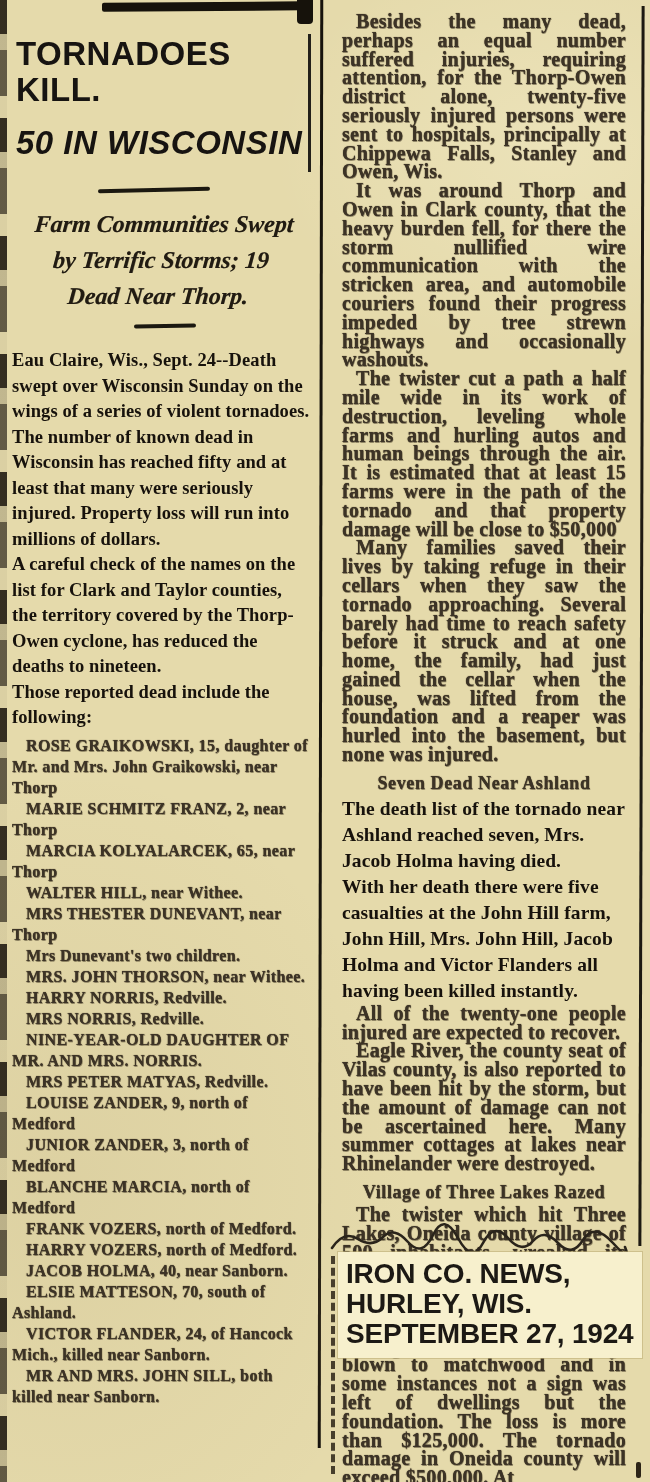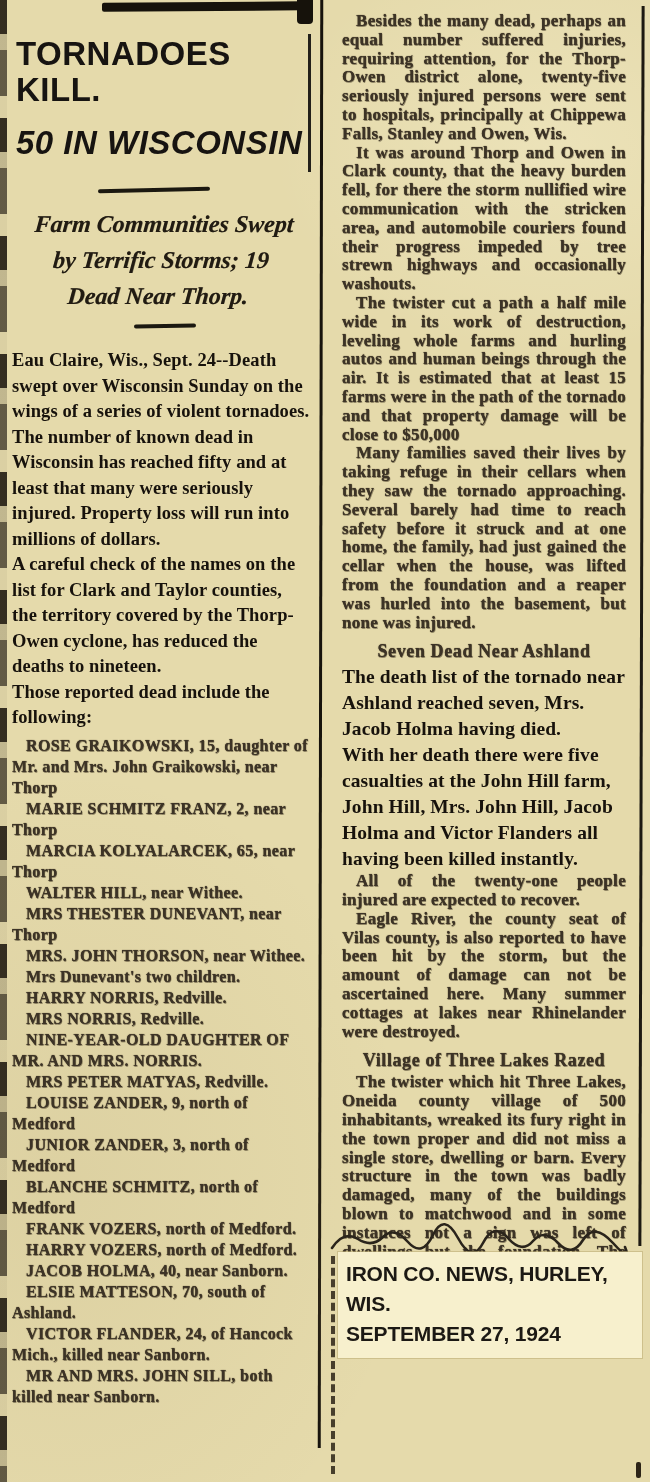--- a/index.html
+++ b/index.html
@@ -81,37 +81,37 @@
   .victim-line{
     margin:0;font-size:16px;line-height:21px;letter-spacing:.4px;text-indent:14px;font-family:Liberation Serif, serif;
   }
 
   
   .right-col{
     position:absolute;left:334px;top:0;width:306px;height:1482px;
   }
   .right-article{padding:12px 14px 0 8px;}
   .old-p{
-    margin:0;font-size:17px;line-height:18.8px;letter-spacing:.3px;
+    margin:0;font-size:20px;line-height:18.8px;letter-spacing:.3px;
     text-align:justify;text-indent:14px;
   }
   .section-heading{
     margin:8px 0 2px 0;text-align:center;
     font-size:18px;line-height:22px;letter-spacing:.6px;font-weight:700;
   }
   .clean-right{font-size:19.5px;line-height:26px;text-indent:0;}
   .torn-wave{position:absolute;left:-4px;top:1222px;width:318px;height:38px;}
   .caption-box{
     position:absolute;left:4px;top:1252px;width:288px;
     background:#f7f0cd;padding:7px 8px 9px 8px;
     box-shadow:0 0 0 1px rgba(190,175,120,.6);
   }
   .caption-line{
     margin:0;font-family:"Liberation Sans", sans-serif;font-weight:700;
-    color:#1c1914;font-size:21px;line-height:30px;letter-spacing:-.2px;
+    color:#1c1914;font-size:28px;line-height:30px;letter-spacing:-.2px;
   }
 </style>
 </head>
 <body>
 
 <div class="page">
 
   <div class="left-torn-edge"></div>
   <div class="top-bar"></div>
   <div class="corner-blob"></div>
@@ -142,29 +142,29 @@
         <p class="clean-p">A careful check of the names on the list for Clark and Taylor counties, the territory covered by the Thorp-Owen cyclone, has reduced the deaths to nineteen.</p>
         <p class="clean-p">Those reported dead include the following:</p>
       </div>
 
     <div class="victims old">
         <p class="victim-line">ROSE GRAIKOWSKI, 15, daughter of Mr. and Mrs. John Graikowski, near Thorp</p>
         <p class="victim-line">MARIE SCHMITZ FRANZ, 2, near Thorp</p>
         <p class="victim-line">MARCIA KOLYALARCEK, 65, near Thorp</p>
         <p class="victim-line">WALTER HILL, near Withee.</p>
         <p class="victim-line">MRS THESTER DUNEVANT, near Thorp</p>
+        <p class="victim-line">Mrs Dunevant's two children.</p>
         <p class="victim-line">MRS. JOHN THORSON, near Withee.</p>
-        <p class="victim-line">Mrs Dunevant's two children.</p>
         <p class="victim-line">HARRY NORRIS, Redville.</p>
         <p class="victim-line">MRS NORRIS, Redville.</p>
         <p class="victim-line">NINE-YEAR-OLD DAUGHTER OF MR. AND MRS. NORRIS.</p>
         <p class="victim-line">MRS PETER MATYAS, Redville.</p>
         <p class="victim-line">LOUISE ZANDER, 9, north of Medford</p>
         <p class="victim-line">JUNIOR ZANDER, 3, north of Medford</p>
-        <p class="victim-line">BLANCHE SCHMITZ, north of Medford</p>
+        <p class="victim-line">BLANCHE MARCIA, north of Medford</p>
         <p class="victim-line">FRANK VOZERS, north of Medford.</p>
         <p class="victim-line">HARRY VOZERS, north of Medford.</p>
         <p class="victim-line">JACOB HOLMA, 40, near Sanborn.</p>
         <p class="victim-line">ELSIE MATTESON, 70, south of Ashland.</p>
         <p class="victim-line">VICTOR FLANDER, 24, of Hancock Mich., killed near Sanborn.</p>
         <p class="victim-line">MR AND MRS. JOHN SILL, both killed near Sanborn.</p>
       </div>
   </div>
 
   <div class="right-col">

